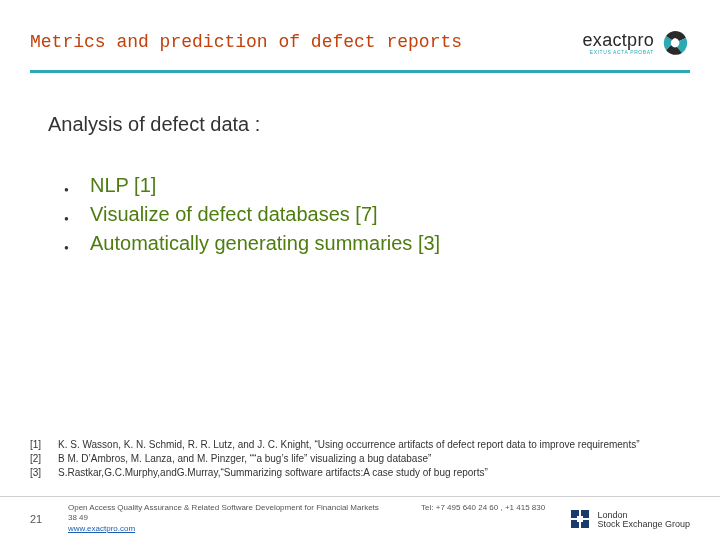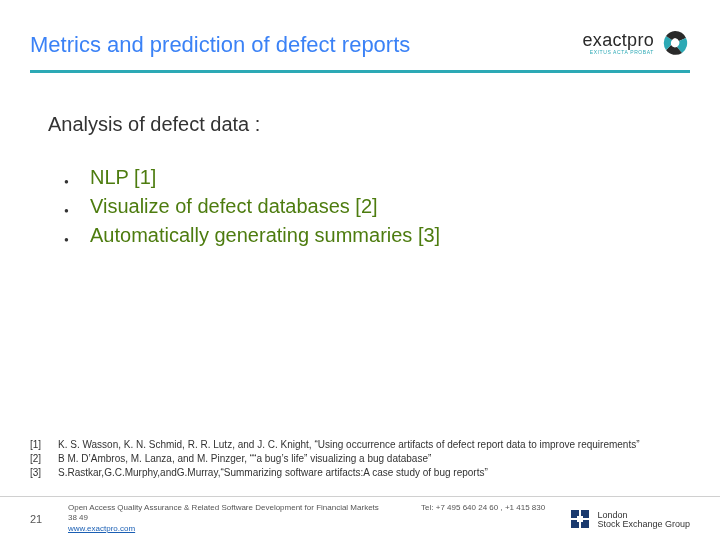--- a/index.html
+++ b/index.html
@@ -11,24 +11,25 @@
     position: relative;
     overflow: hidden;
   }
   .header {
     display: flex;
     justify-content: space-between;
     align-items: flex-start;
     padding: 28px 30px 0 30px;
   }
   .title {
-    font-size: 22px;
-    color: #3b82f6;
+    font-size: 18px;
+    color: #c2410c;
     font-weight: 400;
     padding-top: 4px;
+    font-family: Liberation Mono, monospace;
   }
   .logo {
     display: flex;
     align-items: center;
     gap: 6px;
   }
   .logo-text {
     display: flex;
     flex-direction: column;
     align-items: flex-end;
@@ -52,21 +53,21 @@
     height: 3px;
     background: #2ca9b5;
   }
   .content {
     padding: 40px 48px 0 48px;
   }
   .subtitle {
     font-size: 20px;
     color: #333;
     font-weight: 400;
-    margin-bottom: 30px;
+    margin-bottom: 38px;
   }
   .bullets {
     padding-left: 16px;
   }
   .bullet {
     display: flex;
     align-items: baseline;
     margin-bottom: 6px;
   }
   .bullet-dot {
@@ -161,21 +162,21 @@
 
 <div class="content">
   <div class="subtitle">Analysis of defect data :</div>
   <div class="bullets">
     <div class="bullet">
       <span class="bullet-dot">●</span>
       <span class="bullet-text">NLP [1]</span>
     </div>
     <div class="bullet">
       <span class="bullet-dot">●</span>
-      <span class="bullet-text">Visualize of defect databases [2]</span>
+      <span class="bullet-text">Visualize of defect databases [7]</span>
     </div>
     <div class="bullet">
       <span class="bullet-dot">●</span>
       <span class="bullet-text">Automatically generating summaries [3]</span>
     </div>
   </div>
 </div>
 
 <div class="refs">
   <div class="ref-row">

